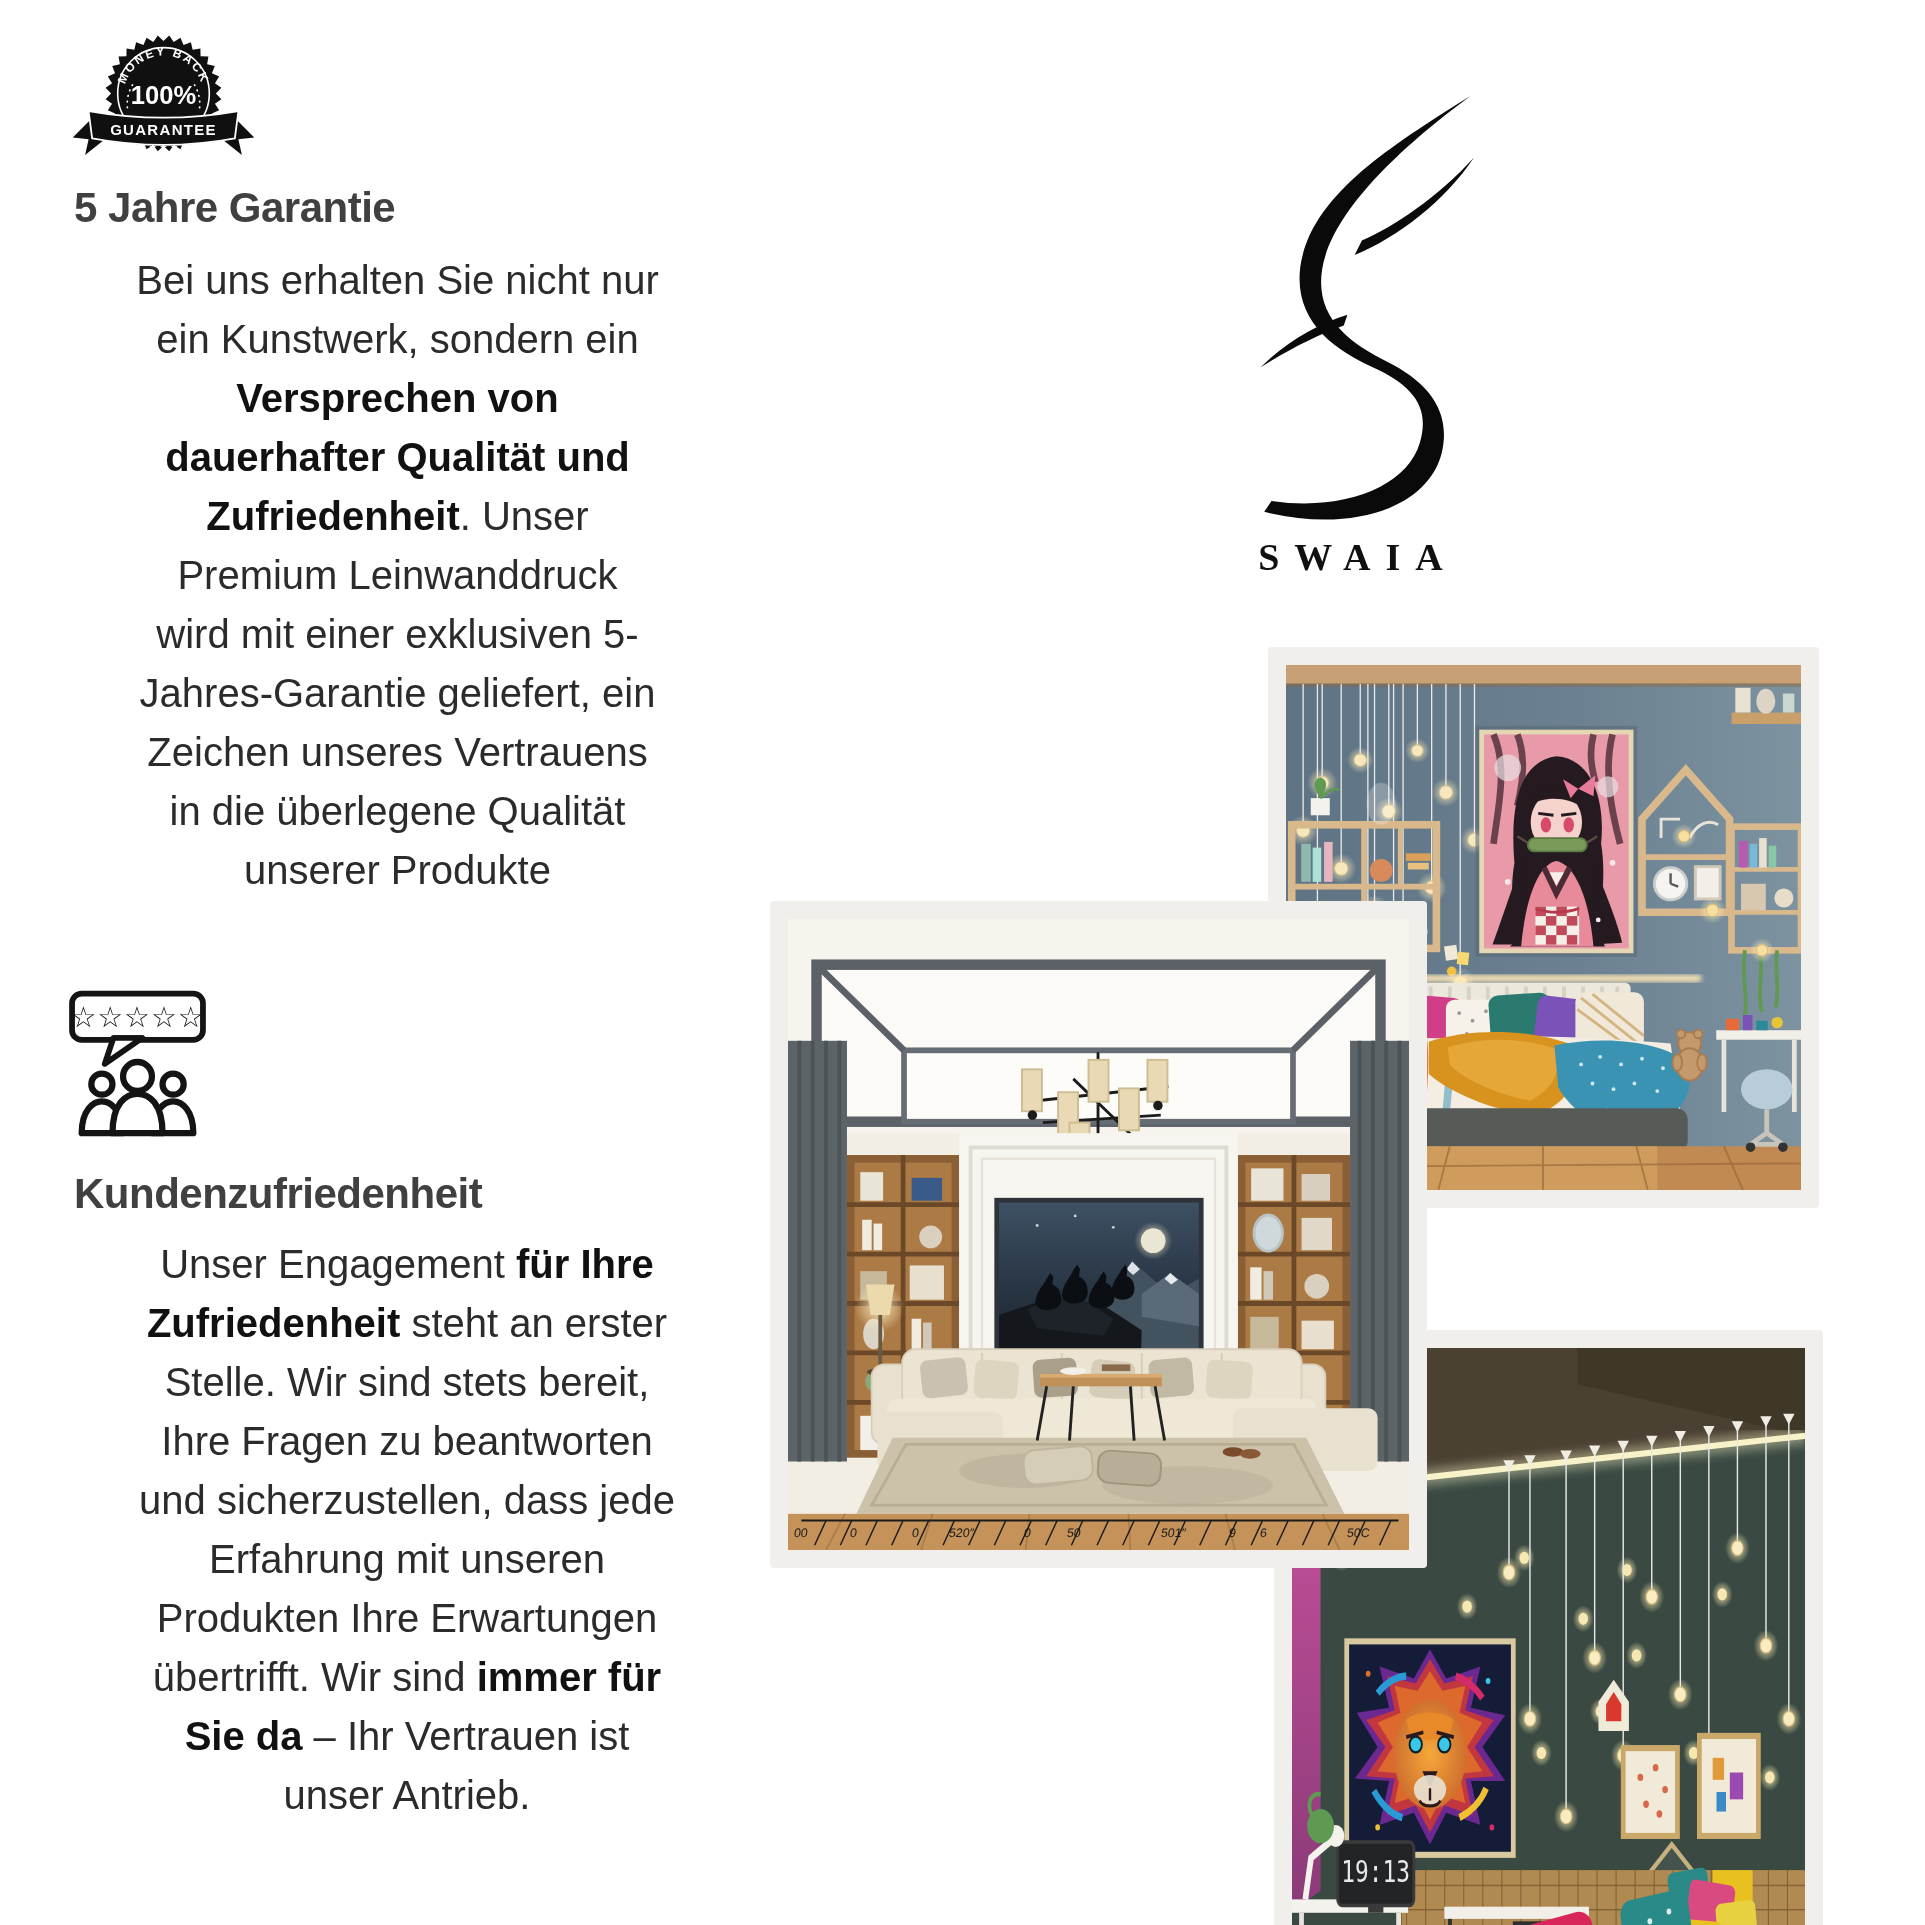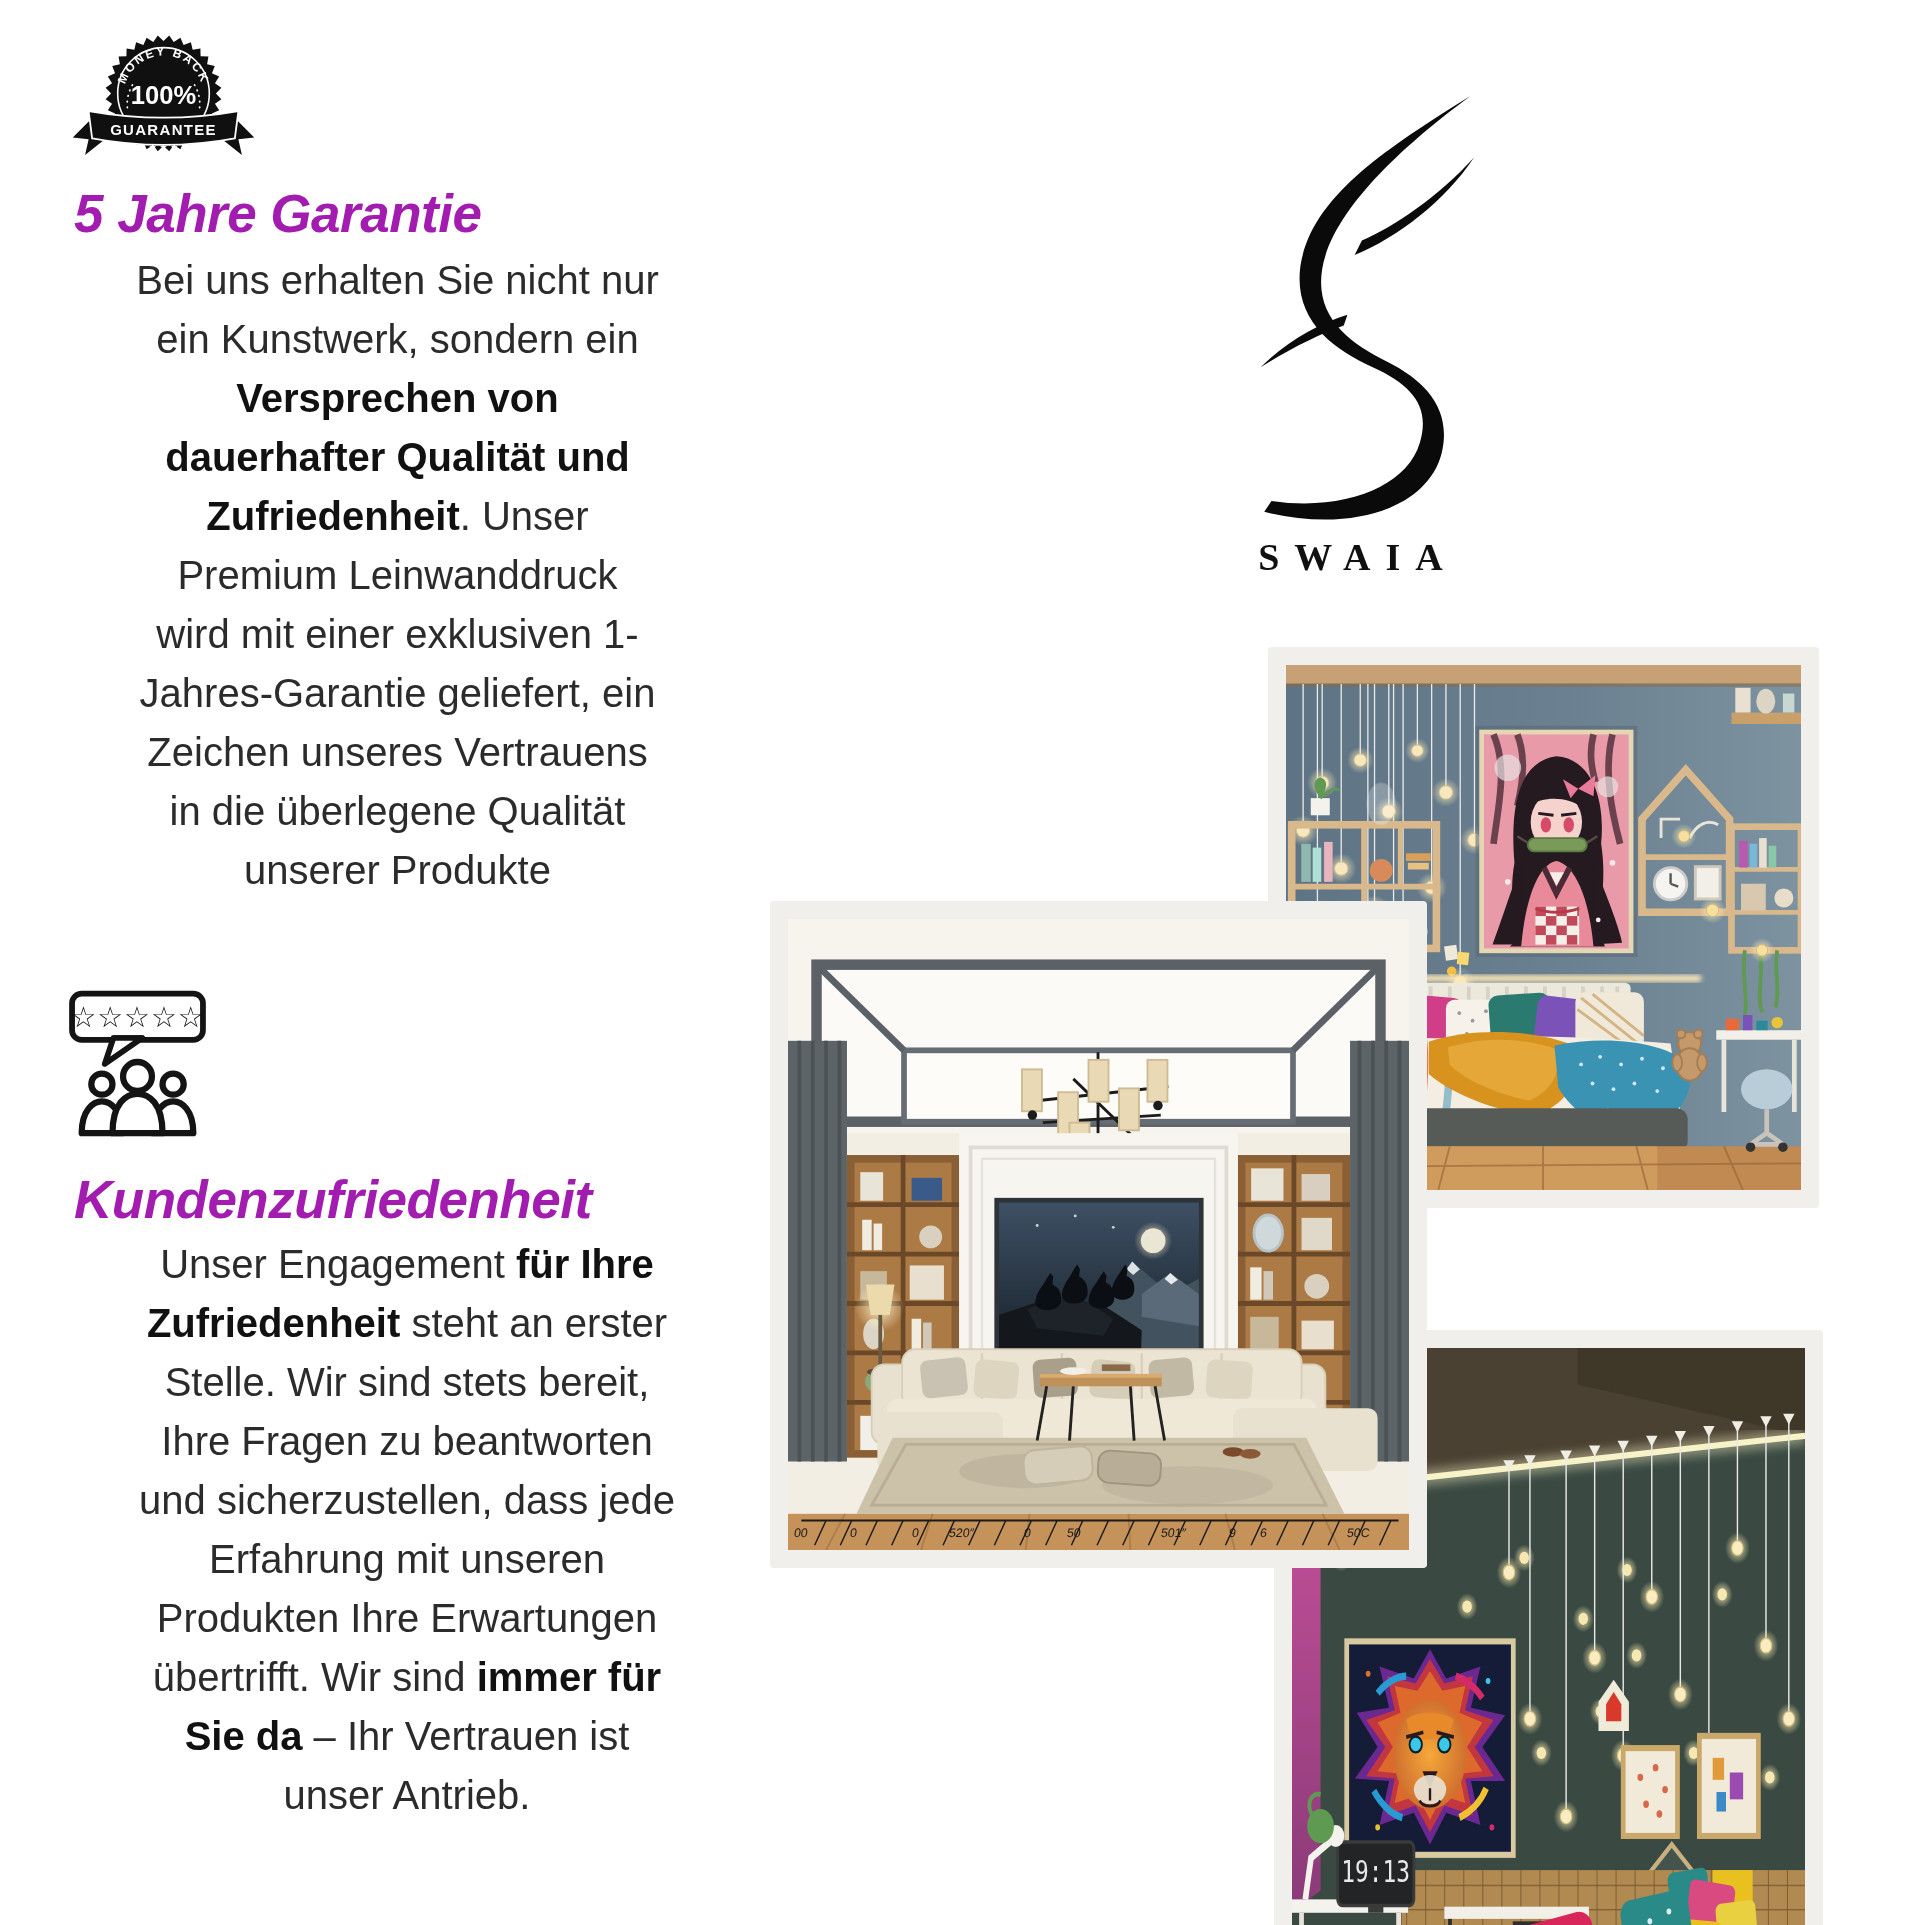--- a/index.html
+++ b/index.html
@@ -1,20 +1,20 @@
 <!DOCTYPE html>
 <html style="font-size:15px"><head>
 <meta charset="utf-8">
 <style>
   html,body{margin:0;padding:0;background:#ffffff;}
   #canvas{position:relative;width:1926px;height:1926px;background:#ffffff;overflow:hidden;
           font-family:"Liberation Sans", sans-serif;color:#222;}
   .abs{position:absolute;}
   
-  .h1{font-size:53px;font-weight:800;color:#a21caf;letter-spacing:-0.5px;line-height:1.05;font-style:italic;}
+  .h1{font-size:42px;font-weight:800;color:#404040;letter-spacing:-0.5px;line-height:1.05;}
   .body-text{font-size:40px;line-height:59px;color:#2b2b2b;white-space:pre-line;font-weight:400;text-align:center;}
   .body-text .b{font-weight:700;color:#111;}
   
   .card{position:absolute;background:#f0efec;border-radius:3.8px;box-sizing:border-box;padding:18px;}
   .card svg{display:block;width:100%;height:100%;}
   
   .brand-name{font-family:"Liberation Serif", serif;font-size:38px;letter-spacing:15px;
               padding-left:15px;color:#101010;text-align:center;font-weight:700;}
   
   .ruler-labels{position:absolute;height:23px;pointer-events:none;}
@@ -49,21 +49,21 @@
   </svg>
 
   <div class="abs h1" style="left:74px;top:186px;width:666px">5 Jahre Garantie</div>
 
   <div class="abs body-text" style="left:74px;top:251px;width:647px"><span>Bei uns erhalten Sie nicht nur
 ein Kunstwerk, sondern ein
 </span><span class="b">Versprechen von
 dauerhafter Qualität und
 Zufriedenheit</span><span>. Unser
 Premium Leinwanddruck
-wird mit einer exklusiven 1-
+wird mit einer exklusiven 5-
 Jahres-Garantie geliefert, ein
 Zeichen unseres Vertrauens
 in die überlegene Qualität
 unserer Produkte</span></div>
 
   <svg class="abs" style="left:65px;top:985px;width:145px;height:154px" viewBox="0 0 150 160">
     <rect x="7" y="9" width="136" height="48" rx="10" fill="#ffffff" stroke="#141414" stroke-width="6"></rect>
     <path d="M50,55 L41,82 L80,55 Z" fill="#ffffff" stroke="#141414" stroke-width="6" stroke-linejoin="round"></path>
     <rect x="12" y="14" width="126" height="38" fill="#ffffff"></rect>
     <text x="75" y="44" text-anchor="middle" font-size="30" letter-spacing="1" fill="#141414" class="star-text">☆☆☆☆☆</text>

